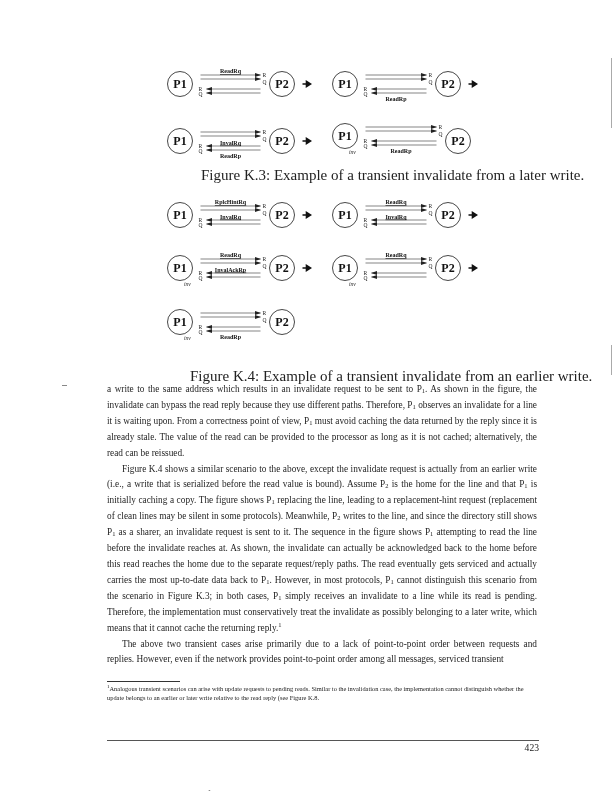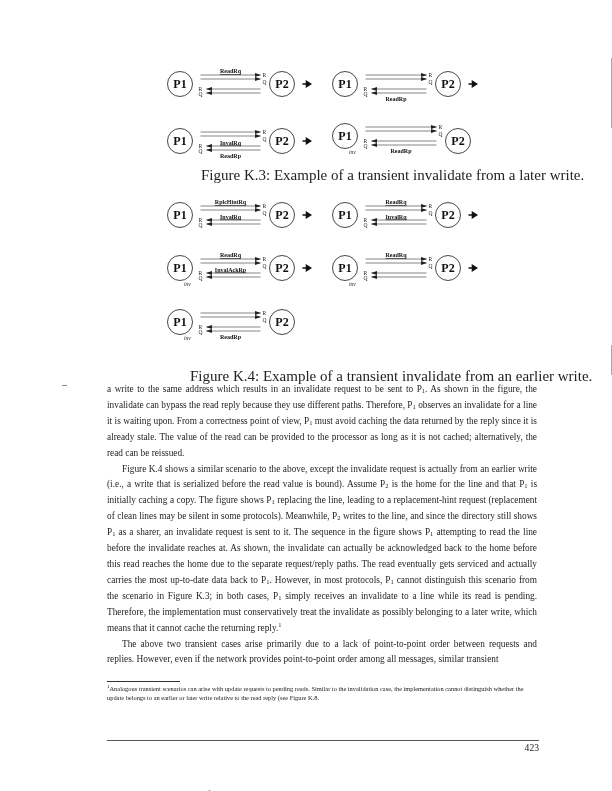--- a/index.html
+++ b/index.html
@@ -173,21 +173,21 @@
 <div class="margin-bar" style="top:58px; height:70px;"></div>
 <div class="margin-bar" style="top:345px; height:30px;"></div>
 
 <div class="body-text" style="top:382px;">
   <p>
     <span>a write to the same address which results in an invalidate request to be sent to P</span><sub>1</sub><span>. As shown in the figure, the invalidate can bypass the read reply because they use different paths. Therefore, P</span><sub>1</sub><span> observes an invalidate for a line it is waiting upon. From a correctness point of view, P</span><sub>1</sub><span> must avoid caching the data returned by the reply since it is already stale. The value of the read can be provided to the processor as long as it is not cached; alternatively, the read can be reissued.</span>
   </p>
   <p class="indent">
     <span>Figure K.4 shows a similar scenario to the above, except the invalidate request is actually from an earlier write (i.e., a write that is serialized before the read value is bound). Assume P</span><sub>2</sub><span> is the home for the line and that P</span><sub>1</sub><span> is initially caching a copy. The figure shows P</span><sub>1</sub><span> replacing the line, leading to a replacement-hint request (replacement of clean lines may be silent in some protocols). Meanwhile, P</span><sub>2</sub><span> writes to the line, and since the directory still shows P</span><sub>1</sub><span> as a sharer, an invalidate request is sent to it. The sequence in the figure shows P</span><sub>1</sub><span> attempting to read the line before the invalidate reaches at. As shown, the invalidate can actually be acknowledged back to the home before this read reaches the home due to the separate request/reply paths. The read eventually gets serviced and actually carries the most up-to-date data back to P</span><sub>1</sub><span>. However, in most protocols, P</span><sub>1</sub><span> cannot distinguish this scenario from the scenario in Figure K.3; in both cases, P</span><sub>1</sub><span> simply receives an invalidate to a line while its read is pending. Therefore, the implementation must conservatively treat the invalidate as possibly belonging to a later write, which means that it cannot cache the returning reply.</span><sup>1</sup>
   </p>
-  <p class="indent">The above two transient cases arise primarily due to a lack of point-to-point order between requests and replies. However, even if the network provides point-to-point order among all messages, similar transient</p>
+  <p class="indent">The above two transient cases arise primarily due to a lack of point-to-point order between requests and replies. However, even if the network provides point-to-point order among all messages, serviced transient</p>
 </div>
 
 <div class="footnote-rule"></div>
 <div class="footnote">
   <sup>1</sup><span>Analogous transient scenarios can arise with update requests to pending reads. Similar to the invalidation case, the implementation cannot distinguish whether the update belongs to an earlier or later write relative to the read reply (see Figure K.8.</span>
 </div>
 
 <div class="footer-rule"></div>
 <div class="footer">
   <span class="section" style="white-space:pre;">Section K.2    Examples of Transient or Corner Cases</span>

